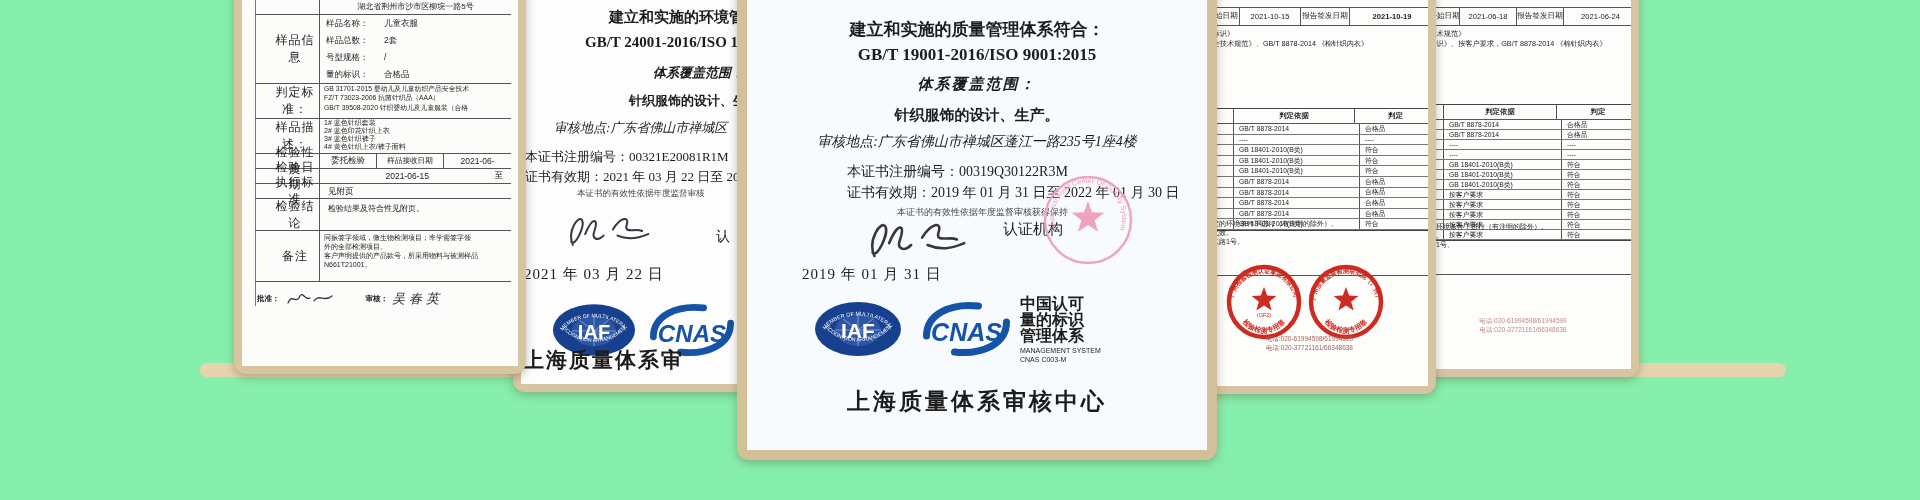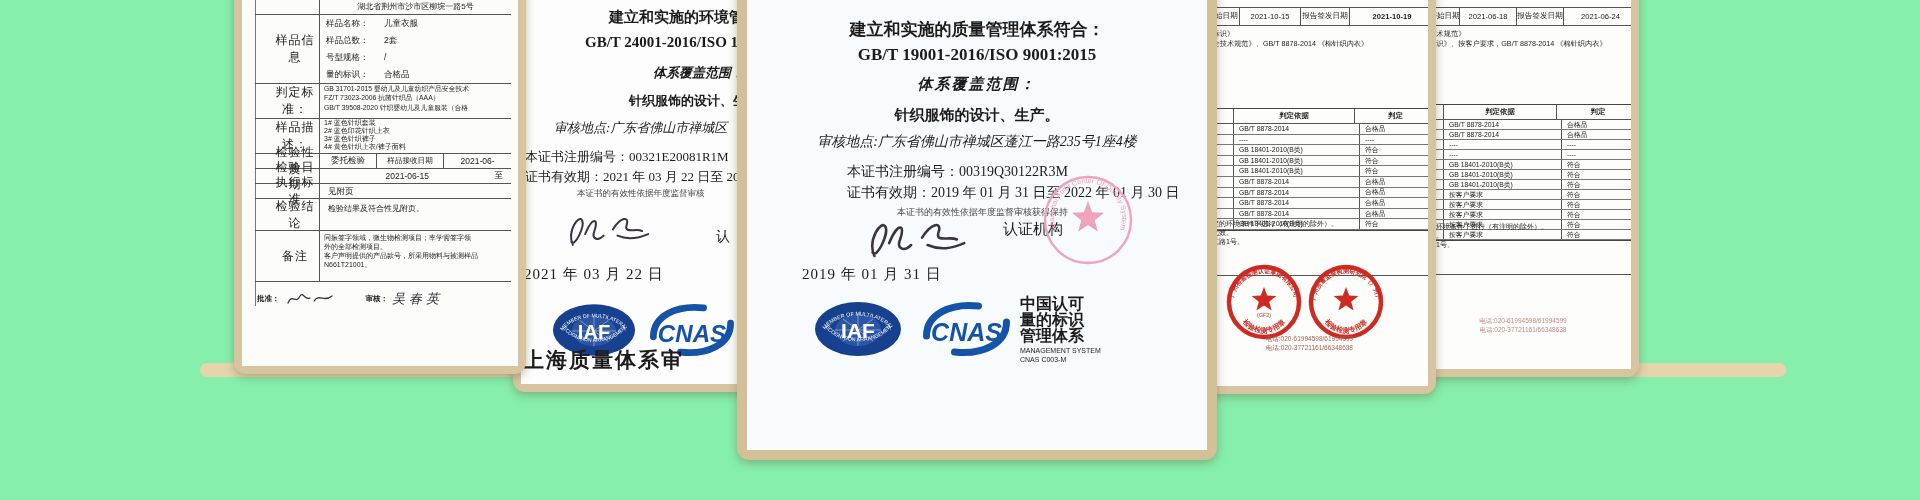--- a/index.html
+++ b/index.html
@@ -230,20 +230,21 @@
       <div class="abs" style="left:273px;top:318px;">
         <div class="b" style="font-size:16px;line-height:16px;">
 
         <div>中国认可</div>
             <div>量的标识</div>
             <div>管理体系</div>
           </div>
         <div style="font-size:7px;margin-top:3px;font-family:'Liberation Sans',sans-serif;">MANAGEMENT SYSTEM</div>
         <div style="font-size:7px;margin-top:2px;font-family:'Liberation Sans',sans-serif;">CNAS C003-M</div>
       </div>
+      <div class="abs b ctr" style="top:408px;font-size:23px;letter-spacing:3px;">上海质量体系审核中心</div>
     </div>
   </div>
 
   <div class="cert" id="certD">
     <div class="pad">
       <div class="r0"></div>
       <div class="daterow">
         <div class="dcell" style="width:48px;">测试开始日期</div>
         <div class="dcell" style="width:60px;">2021-10-15</div>
         <div class="dcell" style="width:48px;">报告签发日期</div>

